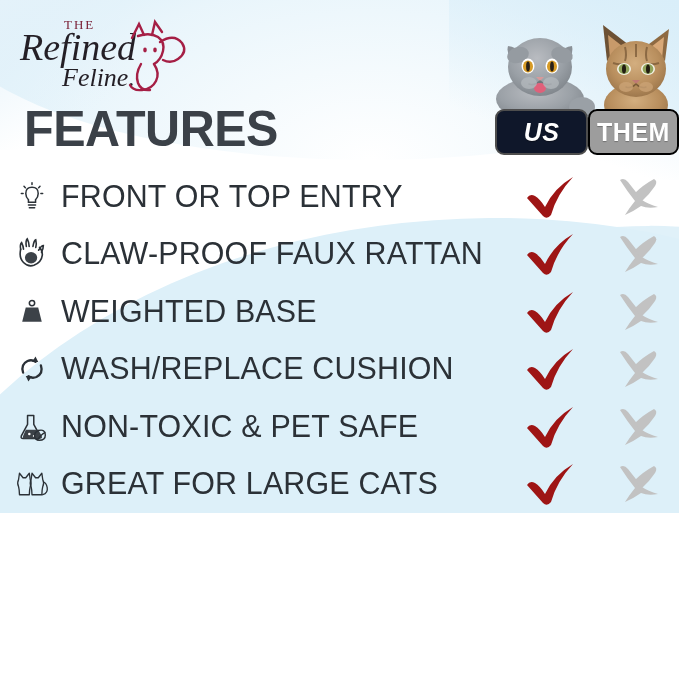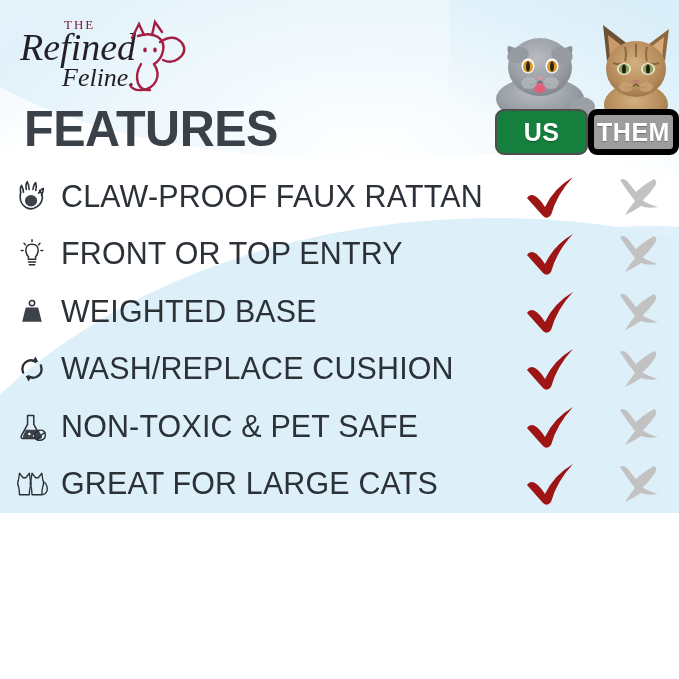--- a/index.html
+++ b/index.html
@@ -138,29 +138,30 @@
     justify-content: center;
     font-size: 25px;
     font-weight: bold;
     color: #ffffff;
     letter-spacing: 0.5px;
     box-sizing: border-box;
   }
   .pill-us {
     left: 7px;
     width: 93px;
-    background: #15803d;
+    background: #0f172a;
     border: 2px solid #4d4d4d;
     text-shadow: 0 1px 1px rgba(0,0,0,0.35);
+    font-style: italic;
   }
   .pill-them {
     left: 100px;
     width: 91px;
     background: #9d9d9d;
-    border: 6px solid #000000;
+    border: 2px solid #000000;
     text-shadow: 0 1px 1px rgba(0,0,0,0.28);
   }
 
   
   .rows {
     position: absolute;
     left: 0;
     top: 168px;
     width: 679px;
   }
@@ -309,20 +310,44 @@
     </div>
     <div class="pill pill-them">
       <span>THEM</span>
     </div>
   </div>
 
   <div class="rows">
 
     <div class="frow">
       <span class="ficon">
+        <svg viewBox="0 0 36 36" width="32" height="32" xmlns="http://www.w3.org/2000/svg">
+          <g fill="none" stroke="#2b3137" stroke-width="1.7" stroke-linecap="round">
+            <path d="M18 7 q-7 0 -7 7 q0 4 3 7 v3 h8 v-3 q3 -3 3 -7 q0 -7 -7 -7"></path>
+            <path d="M14 27 h8 M15 30 h6"></path>
+            <path d="M18 2 v2 M6 14 h2 M28 14 h2 M9 6 l1.5 1.5 M27 6 l-1.5 1.5"></path>
+          </g>
+        </svg>
+      </span>
+      <span class="flabel">FRONT OR TOP ENTRY</span>
+      <span class="fcheck">
+        <svg viewBox="0 0 56 48" width="56" height="48" xmlns="http://www.w3.org/2000/svg">
+          <path d="M4 25 q3 -5 8 -2 q5 3 10 11 q9 -19 28 -30 q-16 17 -22 38 q-4 5 -8 1 q-8 -9 -16 -18 z" fill="#9e1515"></path>
+        </svg>
+      </span>
+      <span class="fcross">
+        <svg viewBox="0 0 50 44" width="50" height="44" xmlns="http://www.w3.org/2000/svg">
+          <path d="M7 5 q4 -3 8 2 q8 10 14 18 q6 4 16 7 q-10 2 -17 -1 q-7 5 -16 9 q5 -8 10 -14 q-8 -10 -15 -21 z" fill="#c2c2c2"></path>
+          <path d="M41 4 q4 2 1 7 q-6 9 -13 15 q-5 -4 -7 -8 q8 -8 19 -14 z" fill="#c2c2c2"></path>
+        </svg>
+      </span>
+    </div>
+
+    <div class="frow">
+      <span class="ficon">
         <svg viewBox="0 0 36 36" width="34" height="34" xmlns="http://www.w3.org/2000/svg">
           <g fill="none" stroke="#2b3137" stroke-width="1.7" stroke-linecap="round">
             <path d="M6 13 q-1 -5 1 -7 q2 4 2 7"></path>
             <path d="M12 10 q-1 -6 1 -8 q2 4 2 8"></path>
             <path d="M19 10 q1 -6 3 -7 q1 4 0 8"></path>
             <path d="M25 14 q3 -5 5 -5 q0 4 -2 7"></path>
             <path d="M6 13 q-2 9 3 14 q5 5 11 3 q8 -3 9 -11 q0 -5 -3 -8"></path>
           </g>
           <ellipse cx="17" cy="22" rx="6.5" ry="6" fill="#3c4248"></ellipse>
         </svg>
@@ -337,44 +362,20 @@
         <svg viewBox="0 0 50 44" width="50" height="44" xmlns="http://www.w3.org/2000/svg">
           <path d="M7 5 q4 -3 8 2 q8 10 14 18 q6 4 16 7 q-10 2 -17 -1 q-7 5 -16 9 q5 -8 10 -14 q-8 -10 -15 -21 z" fill="#c2c2c2"></path>
           <path d="M41 4 q4 2 1 7 q-6 9 -13 15 q-5 -4 -7 -8 q8 -8 19 -14 z" fill="#c2c2c2"></path>
         </svg>
       </span>
     </div>
 
     <div class="frow">
       <span class="ficon">
         <svg viewBox="0 0 36 36" width="32" height="32" xmlns="http://www.w3.org/2000/svg">
-          <g fill="none" stroke="#2b3137" stroke-width="1.7" stroke-linecap="round">
-            <path d="M18 7 q-7 0 -7 7 q0 4 3 7 v3 h8 v-3 q3 -3 3 -7 q0 -7 -7 -7"></path>
-            <path d="M14 27 h8 M15 30 h6"></path>
-            <path d="M18 2 v2 M6 14 h2 M28 14 h2 M9 6 l1.5 1.5 M27 6 l-1.5 1.5"></path>
-          </g>
-        </svg>
-      </span>
-      <span class="flabel">FRONT OR TOP ENTRY</span>
-      <span class="fcheck">
-        <svg viewBox="0 0 56 48" width="56" height="48" xmlns="http://www.w3.org/2000/svg">
-          <path d="M4 25 q3 -5 8 -2 q5 3 10 11 q9 -19 28 -30 q-16 17 -22 38 q-4 5 -8 1 q-8 -9 -16 -18 z" fill="#9e1515"></path>
-        </svg>
-      </span>
-      <span class="fcross">
-        <svg viewBox="0 0 50 44" width="50" height="44" xmlns="http://www.w3.org/2000/svg">
-          <path d="M7 5 q4 -3 8 2 q8 10 14 18 q6 4 16 7 q-10 2 -17 -1 q-7 5 -16 9 q5 -8 10 -14 q-8 -10 -15 -21 z" fill="#c2c2c2"></path>
-          <path d="M41 4 q4 2 1 7 q-6 9 -13 15 q-5 -4 -7 -8 q8 -8 19 -14 z" fill="#c2c2c2"></path>
-        </svg>
-      </span>
-    </div>
-
-    <div class="frow">
-      <span class="ficon">
-        <svg viewBox="0 0 36 36" width="32" height="32" xmlns="http://www.w3.org/2000/svg">
           <circle cx="18" cy="8" r="3" fill="none" stroke="#2b3137" stroke-width="1.7"></circle>
           <path d="M11 13 h14 l4 16 h-22 z" fill="#3c4248"></path>
         </svg>
       </span>
       <span class="flabel">WEIGHTED BASE</span>
       <span class="fcheck">
         <svg viewBox="0 0 56 48" width="56" height="48" xmlns="http://www.w3.org/2000/svg">
           <path d="M4 25 q3 -5 8 -2 q5 3 10 11 q9 -19 28 -30 q-16 17 -22 38 q-4 5 -8 1 q-8 -9 -16 -18 z" fill="#9e1515"></path>
         </svg>
       </span>

